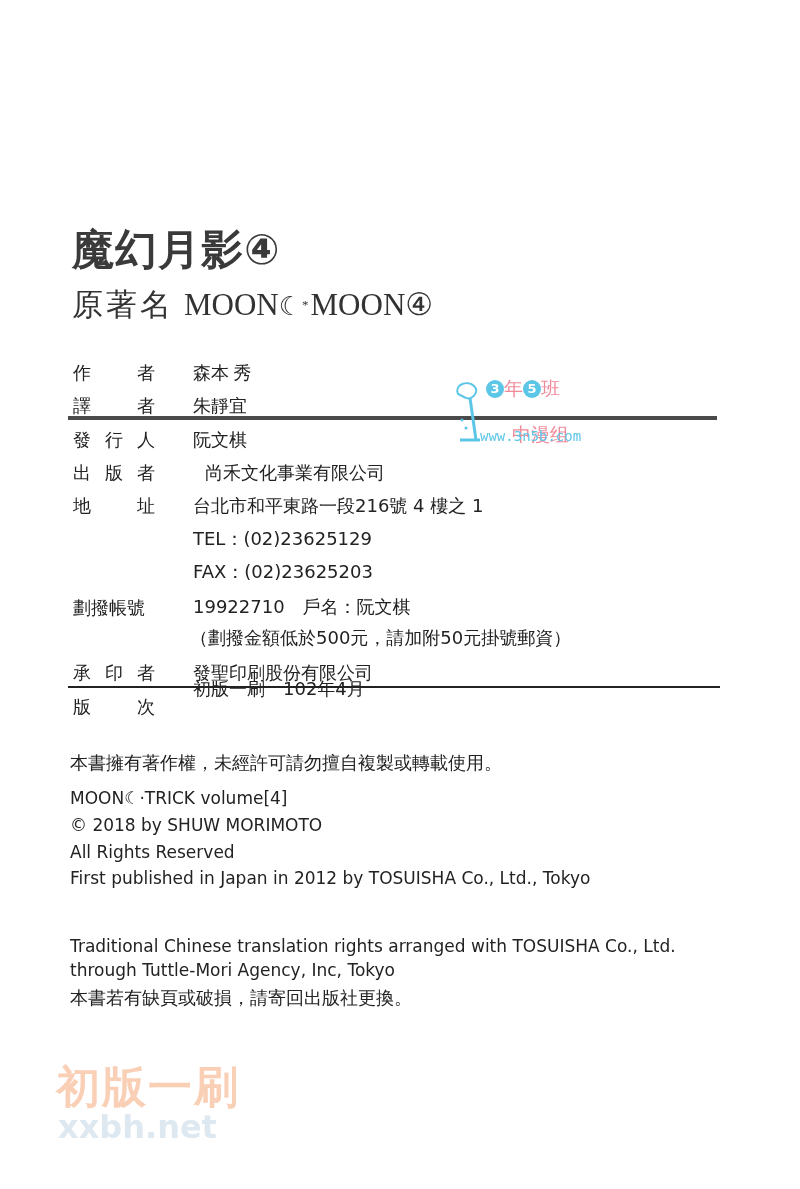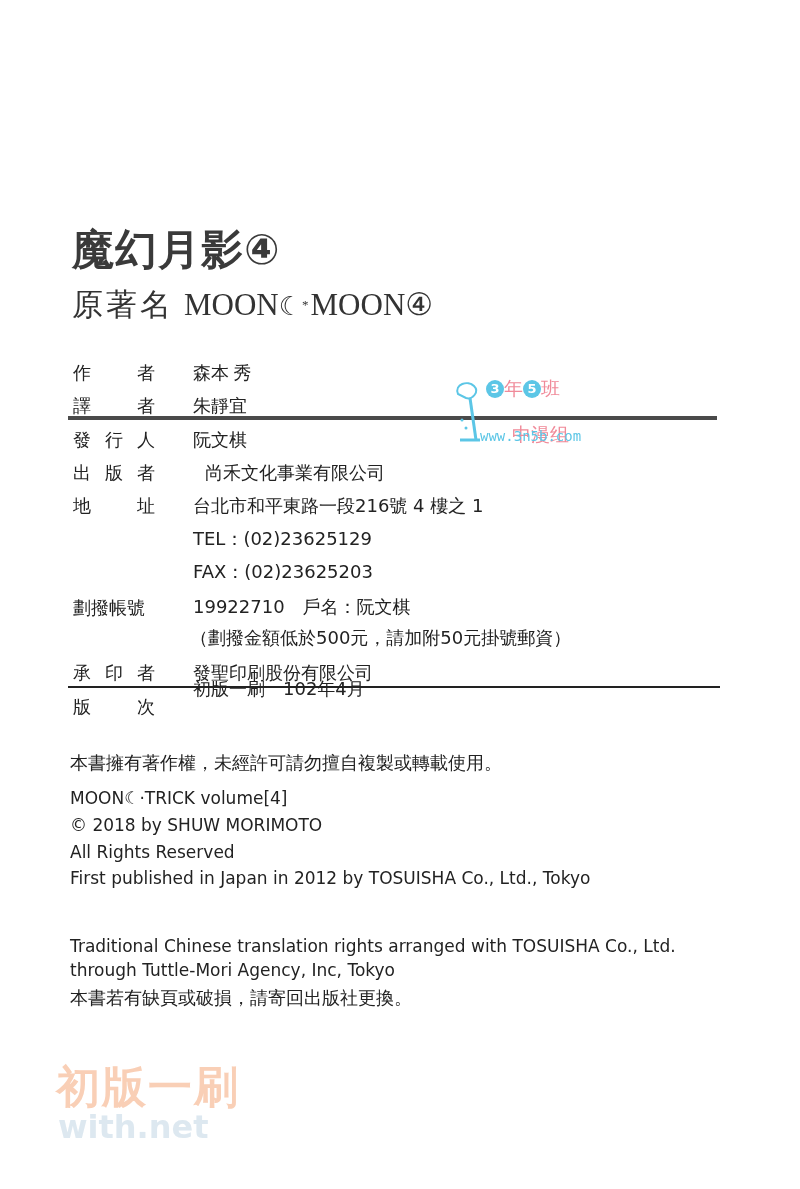--- a/index.html
+++ b/index.html
@@ -124,13 +124,13 @@
       <circle cx="14" cy="48" r="1.5" fill="#5cc6e6"></circle>
   </svg>
   <div class="line1">
     <span class="circ">3</span><span>年</span><span class="circ">5</span><span>班</span>
   </div>
   <div class="line2">中漫组</div>
   <div class="line3">www.3n5b.com</div>
 </div>
 
 <div class="abs wm2">初版一刷</div>
-<div class="abs wm3">with.net</div>
+<div class="abs wm3">xxbh.net</div>
 
 </body></html>

